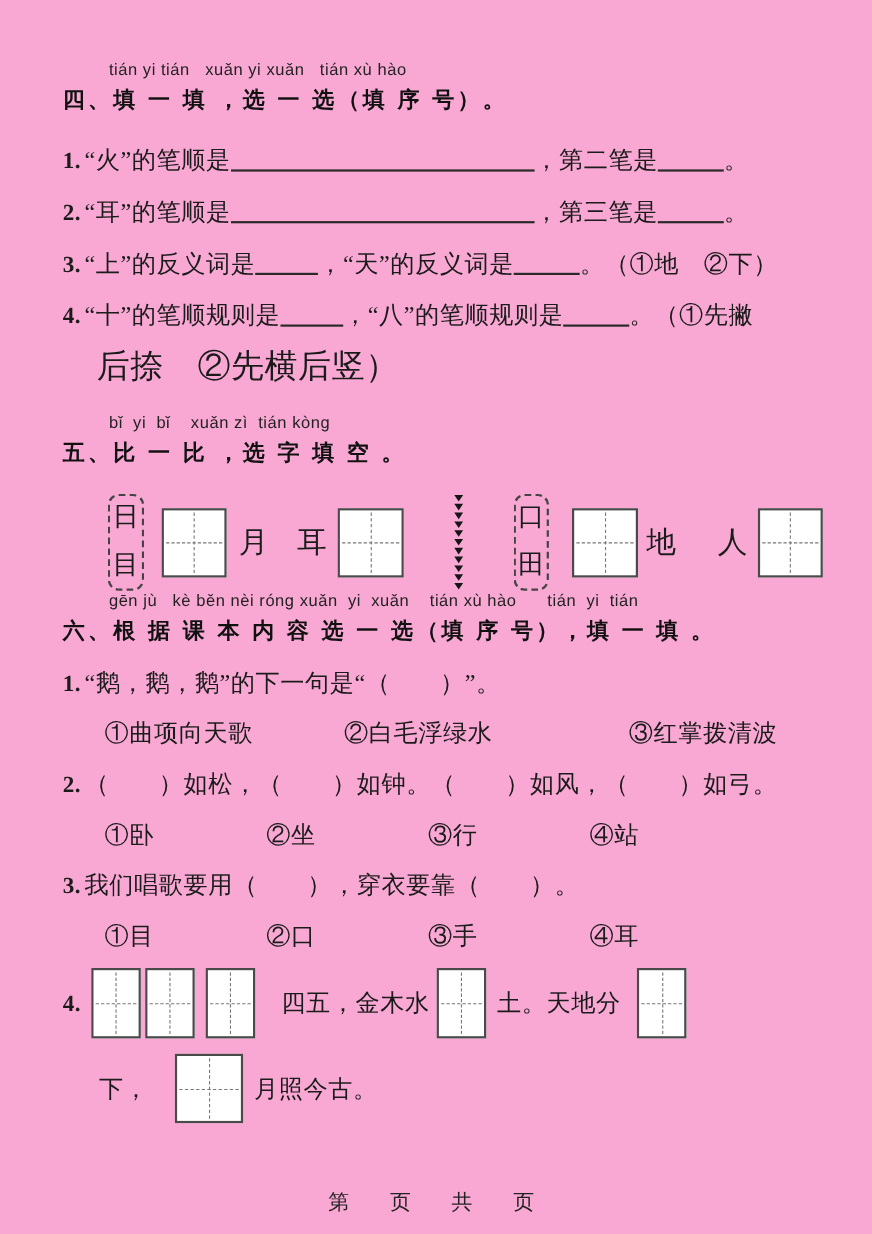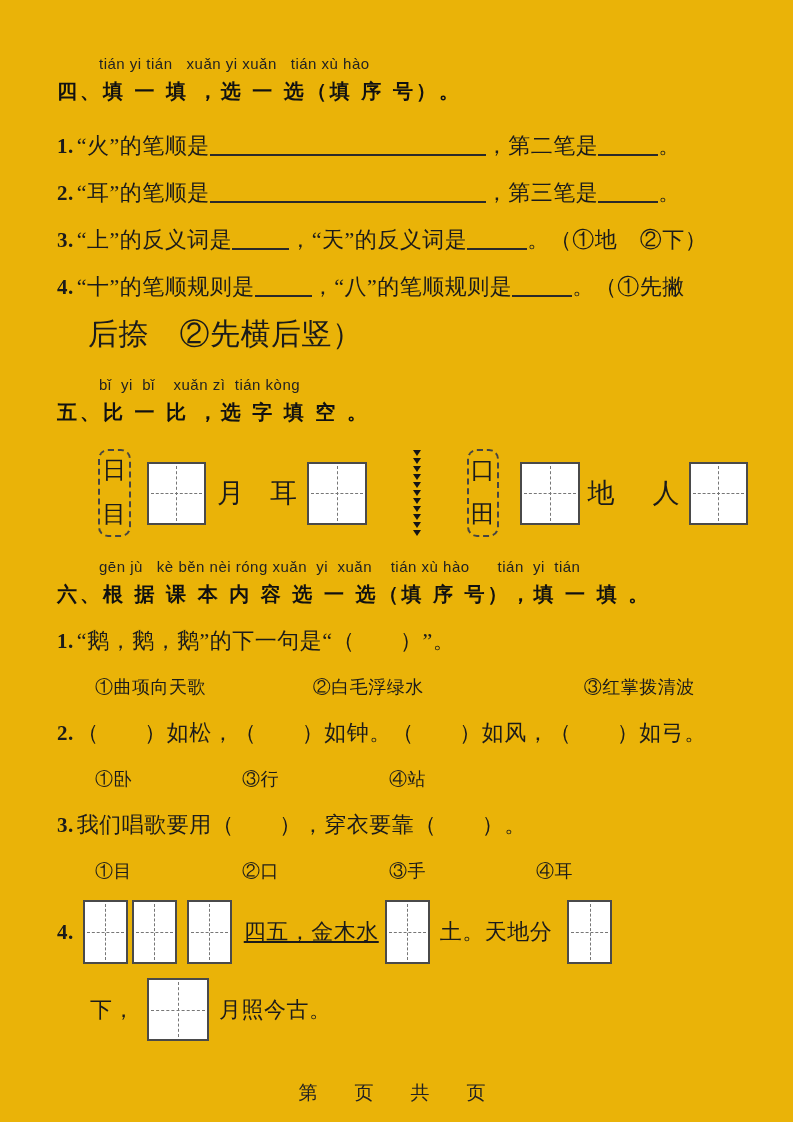--- a/index.html
+++ b/index.html
@@ -1,18 +1,18 @@
 <!DOCTYPE html>
 <html><head>
 <meta charset="utf-8">
 <style>
   * { margin:0; padding:0; box-sizing:border-box; }
   html,body { background:#ffffff; }
   body { width:793px; height:1122px; font-family:"Liberation Serif", serif; color:#1b1b1b; }
-  .page { position:relative; width:793px; height:1122px; background:#eab308; overflow:hidden;
+  .page { position:relative; width:793px; height:1122px; background:#f9a8d4; overflow:hidden;
           padding:55px 45px 0 57px; }
 
   
   .pinyin { font-family:"Liberation Sans", sans-serif; font-size:15px; line-height:18px;
             color:#222; margin-left:42px; white-space:pre; letter-spacing:0.5px; }
   .sec-title { font-family:"Liberation Sans", sans-serif; font-weight:700; font-size:20px;
                line-height:32px; letter-spacing:3px; margin-top:2px; color:#111; }
 
   
   .q { font-size:22px; line-height:33px; margin-bottom:13px; letter-spacing:0.5px; }
@@ -33,36 +33,36 @@
   .tzg-lg { width:62px; height:63px; }
   .tzg-sm { width:45px; height:64px; }
   .tzg .hline { position:absolute; left:2px; right:2px; top:50%; border-top:1.5px dashed #777; }
   .tzg .vline { position:absolute; top:2px; bottom:2px; left:50%; border-left:1.5px dashed #777; }
   .hz-label { font-size:27px; }
   .divider { display:flex; flex-direction:column; align-items:center; }
   .arrow { width:0; height:0; border-left:4px solid transparent; border-right:4px solid transparent;
            border-top:6px solid #151515; margin:1px 0; }
 
   
-  .opts { margin-left:38px; display:flex; font-size:18px; line-height:32px; margin-bottom:13px;
+  .opts { margin-left:38px; display:flex; font-size:22px; line-height:32px; margin-bottom:13px;
           letter-spacing:0.5px; }
   .opts .opt { width:147px; }
   .opts .opt:last-child { width:auto;text-align:center; }
   .opts.wide .opt { width:224px; }
 
   
   .fill-row { display:flex; align-items:center; margin-top:12px; font-size:22px; letter-spacing:0.5px; }
   .fill-row .qnum { align-self:center; }
   .fill-row .tzg { flex:0 0 auto; }
-  .m6 { margin-left:6px; } .m4 { margin-left:4px; } .m8 { margin-left:12px;text-decoration:underline; }
+  .m6 { margin-left:6px; } .m4 { margin-left:4px; } .m8 { margin-left:24px; }
   .m10 { margin-left:10px; } .m15 { margin-left:15px; }
   .fill-row2 { display:flex; align-items:center; margin-top:14px; margin-left:33px;
                font-size:22px; letter-spacing:0.5px; }
 
-  .sp26 { margin-top:26px; } .sp20 { margin-top:20px; } .sp14 { margin-top:14px; }
+  .sp26 { margin-top:26px; } .sp20 { } .sp14 { margin-top:14px; }
 
   .footer { position:absolute; bottom:16px; left:0; width:100%; text-align:center;
             font-family:"Liberation Sans", sans-serif; font-size:19px; letter-spacing:9px; color:#222; }
 </style>
 </head>
 <body>
 
 <div class="page">
 
   <div class="pinyin">tián yi tián   xuǎn yi xuǎn   tián xù hào</div>
@@ -139,20 +139,21 @@
     <span class="opt">①曲项向天歌</span>
     <span class="opt">②白毛浮绿水</span>
     <span class="opt">③红掌拨清波</span>
   </div>
 
   <p class="q">
     <span class="qnum">2.</span><span>（　　）如松，（　　）如钟。（　　）如风，（　　）如弓。</span>
   </p>
   <div class="opts">
     <span class="opt">①卧</span>
+    <span class="opt">②坐</span>
     <span class="opt">③行</span>
     <span class="opt">④站</span>
   </div>
 
   <p class="q">
     <span class="qnum">3.</span><span>我们唱歌要用（　　），穿衣要靠（　　）。</span>
   </p>
   <div class="opts">
     <span class="opt">①目</span>
     <span class="opt">②口</span>

